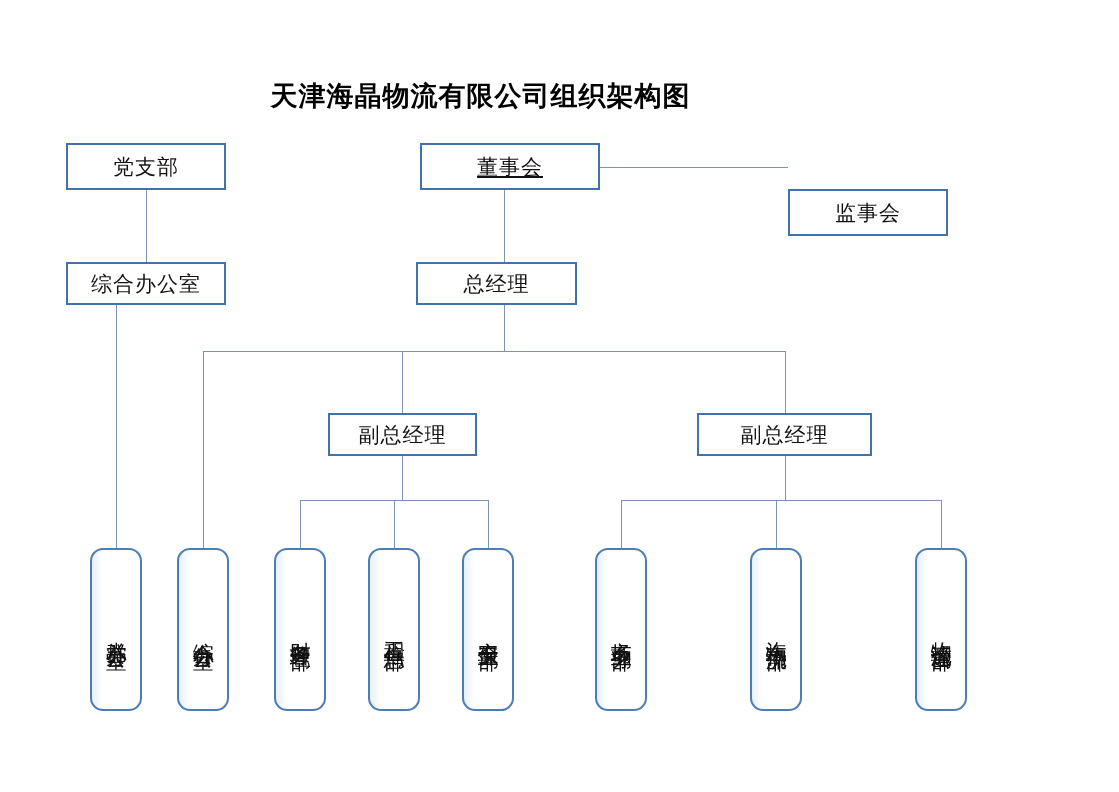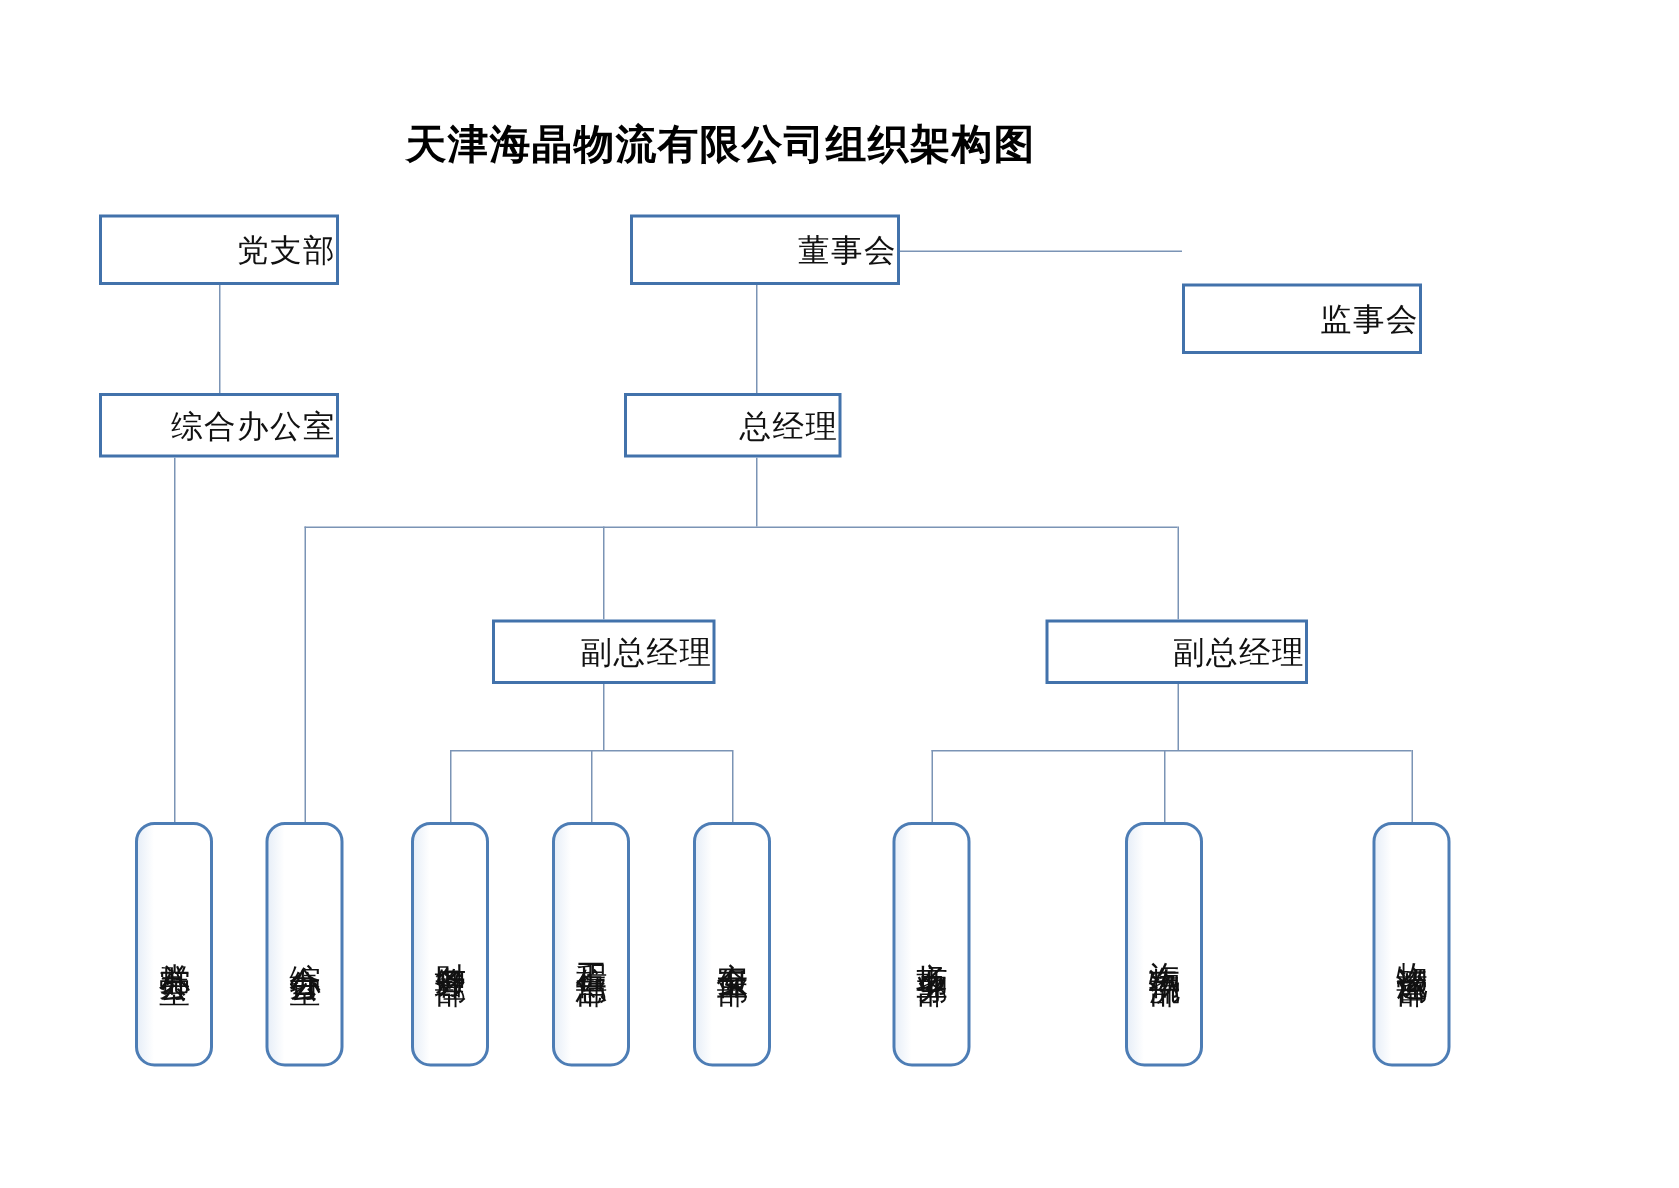--- a/index.html
+++ b/index.html
@@ -34,21 +34,21 @@
   }
 
   
   .node-rect {
     position: absolute;
     box-sizing: border-box;
     border: 2px solid #4272ab;
     background: #ffffff;
     display: flex;
     align-items: center;
-    justify-content: flex-end;
+    justify-content: center;
     font-size: 21px;
     color: #111111;
     letter-spacing: 1px;
     white-space: nowrap;
   }
 
   
   .node-vert {
     position: absolute;
     box-sizing: border-box;
@@ -118,33 +118,33 @@
 
   <div class="line-h" style="left:621px; top:500px; width:320px;"></div>
   <div class="line-v" style="left:621px; top:500px; height:48px;"></div>
   <div class="line-v" style="left:776px; top:500px; height:48px;"></div>
   <div class="line-v" style="left:941px; top:500px; height:48px;"></div>
 
   <div class="node-rect" style="left:66px; top:143px; width:160px; height:47px;">
     <span>党支部</span>
   </div>
 
-  <div class="node-rect" style="left:420px; top:143px; width:180px; height:47px;">
+  <div class="node-rect" style="left:420px; top:143px; width:180px; height:47px;text-decoration:underline;">
     <span>董事会</span>
   </div>
 
   <div class="node-rect" style="left:788px; top:143px; width:160px; height:47px;margin-top:46px;">
     <span>监事会</span>
   </div>
 
   <div class="node-rect" style="left:66px; top:262px; width:160px; height:43px;">
     <span>综合办公室</span>
   </div>
 
-  <div class="node-rect" style="left:416px; top:262px; width:145px; height:43px;">
+  <div class="node-rect" style="left:416px; top:262px; width:161px; height:43px;">
     <span>总经理</span>
   </div>
 
   <div class="node-rect" style="left:328px; top:413px; width:149px; height:43px;">
     <span>副总经理</span>
   </div>
 
   <div class="node-rect" style="left:697px; top:413px; width:175px; height:43px;">
     <span>副总经理</span>
   </div>

